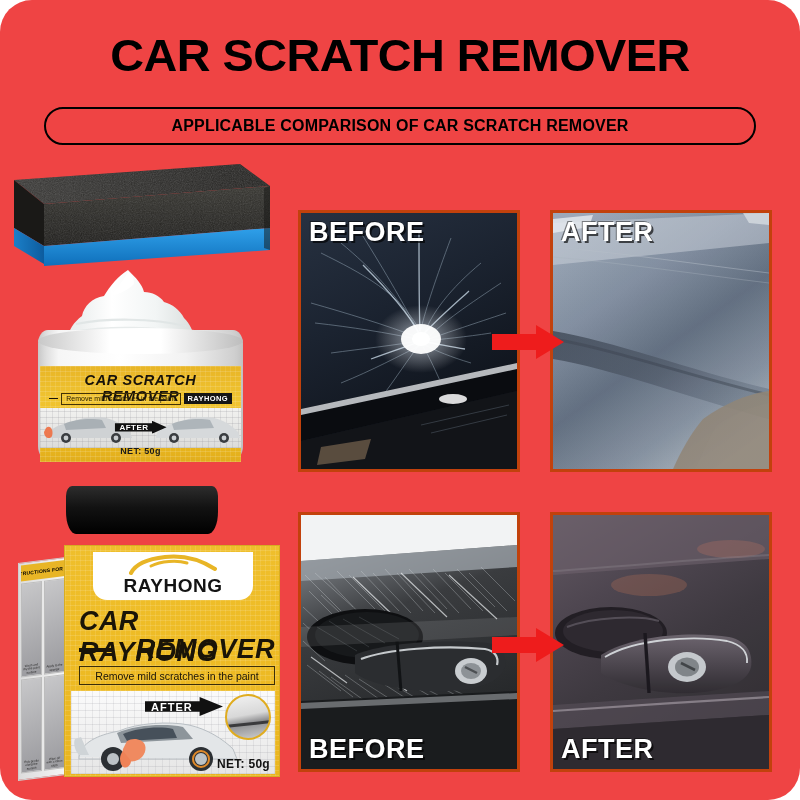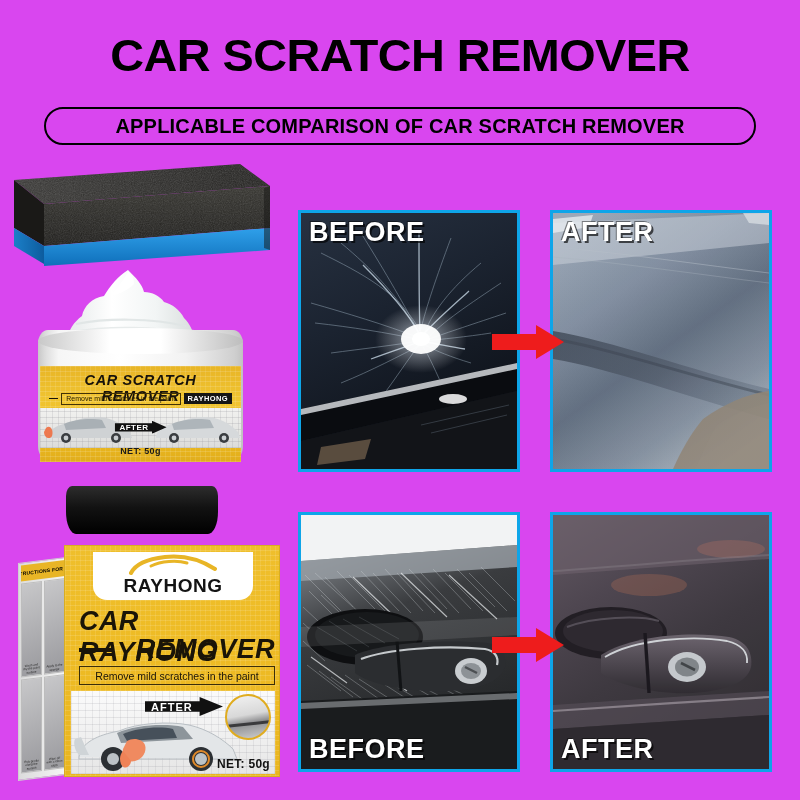--- a/index.html
+++ b/index.html
@@ -2,38 +2,38 @@
 <html><head>
 <meta charset="utf-8">
 <style>
   * { box-sizing: border-box; margin: 0; padding: 0; }
   html, body {
     width: 800px; height: 800px;
     background: #ffffff;
     font-family: "Liberation Sans", sans-serif;
     overflow: hidden;
   }
-  #page { position: relative; width: 800px; height: 800px; background: #d946ef; }
+  #page { position: relative; width: 800px; height: 800px; background: #ef4444; border-radius: 32px; }
 
   
   .main-title {
     position: absolute; left: 0; top: 30px; width: 800px;
     text-align: center;
     font-size: 45px; font-weight: 700; letter-spacing: -0.5px;
     color: #000; font-stretch: condensed;
     transform: scaleX(1.04); transform-origin: center;
   }
   .subtitle-pill {
     position: absolute; left: 44px; top: 107px;
     width: 712px; height: 38px;
     border: 2.5px solid #000; border-radius: 19px;
     display: flex; align-items: center; justify-content: center;
   }
   .subtitle-text {
-    font-size: 20px; font-weight: 700; color: #000;
+    font-size: 16px; font-weight: 700; color: #000;
     letter-spacing: 0.2px;
   }
 
   
   .sponge { position: absolute; left: 8px; top: 158px; width: 270px; height: 118px; }
   .sponge svg { display: block; }
 
   
   .jar { position: absolute; left: 18px; top: 268px; width: 240px; height: 270px; }
 
@@ -205,21 +205,21 @@
     position: absolute; left: -4px; top: 26px; width: 60px; height: 3px;
     background: #3a3a3c; transform: rotate(-6deg);
   }
   .bf-net {
     position: absolute; right: 5px; bottom: 3px; z-index: 7;
     font-size: 12px; font-weight: 700; color: #111; letter-spacing: .3px;
   }
 
   
   .panel {
-    position: absolute; border: 3px solid #0ea5e9; overflow: hidden;
+    position: absolute; border: 3px solid #c2410c; overflow: hidden;
   }
   #panel-tl { left: 298px; top: 210px; width: 222px; height: 262px; }
   #panel-tr { left: 550px; top: 210px; width: 222px; height: 262px; }
   #panel-bl { left: 298px; top: 512px; width: 222px; height: 260px; }
   #panel-br { left: 550px; top: 512px; width: 222px; height: 260px; }
 
   .panel-label {
     position: absolute; z-index: 20;
     font-size: 27px; font-weight: 700; color: #fff;
     letter-spacing: .5px;

